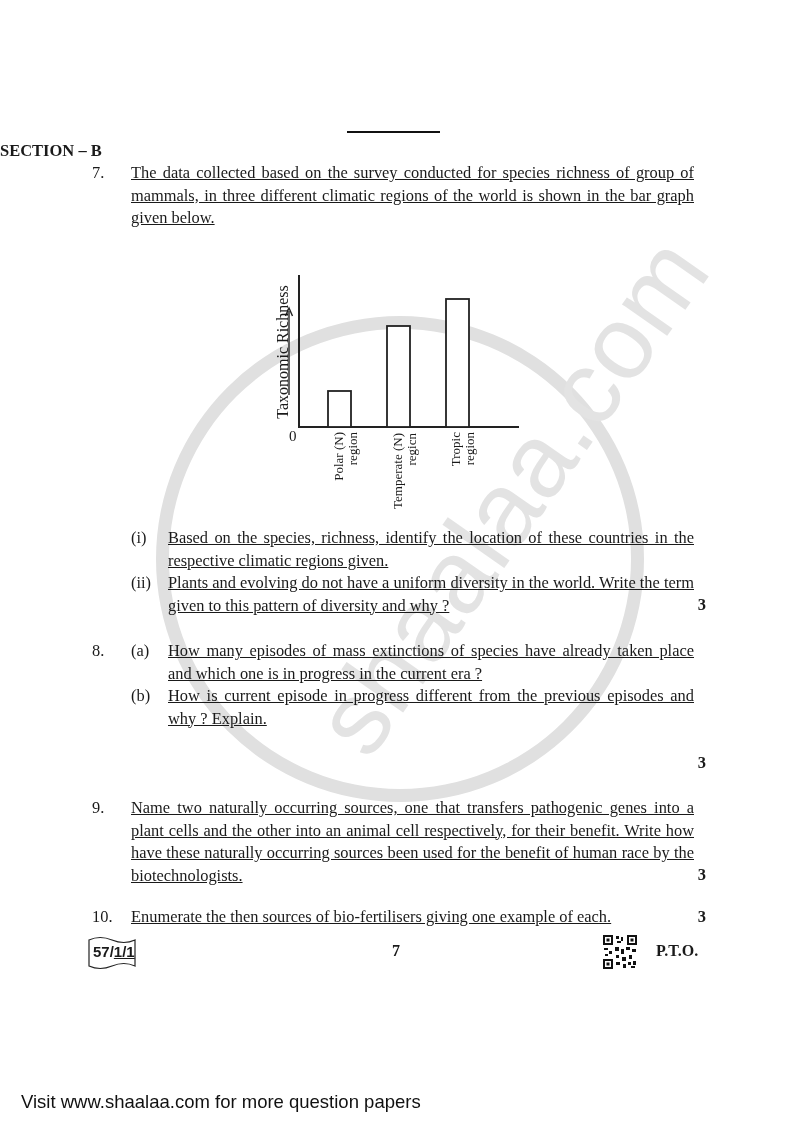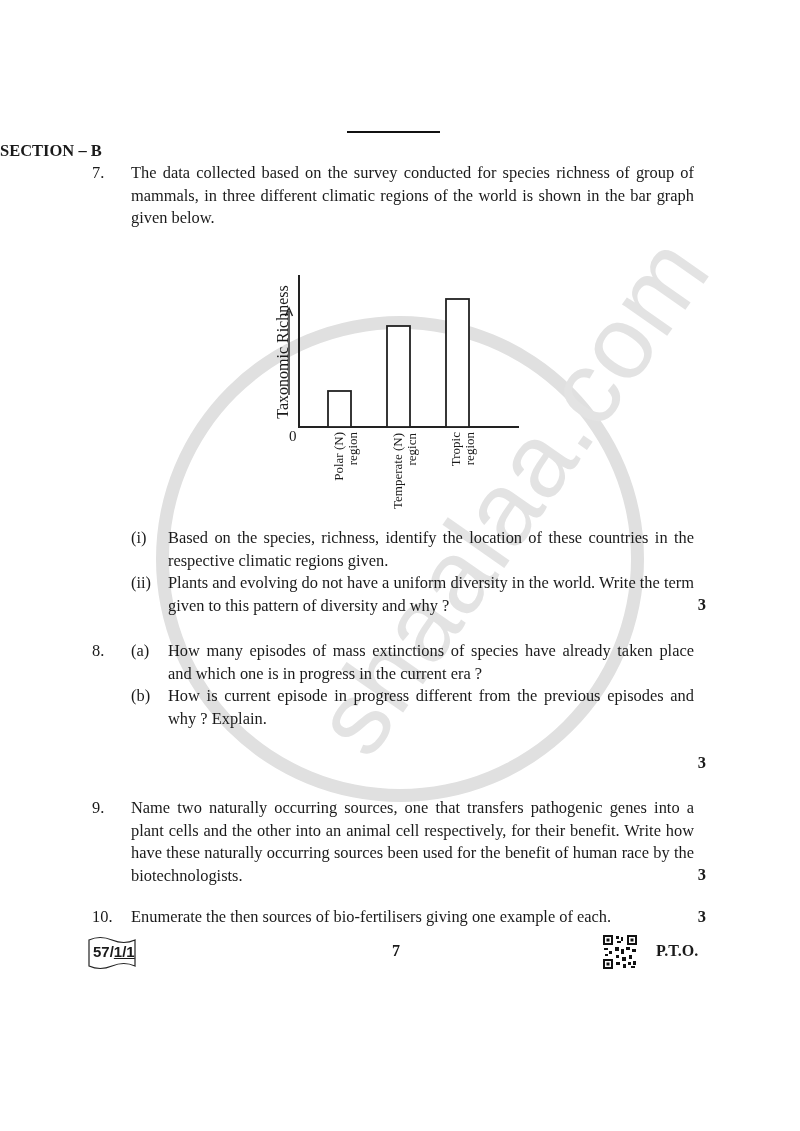--- a/index.html
+++ b/index.html
@@ -25,21 +25,21 @@
   .rule { position: absolute; left: 347px; top: 131px; width: 93px; height: 2px; background: #111; }
   .section-title {
     position: absolute; left: 0; width: 787px; top: 141px; text-align: left;
     font-family: "Liberation Serif", serif; font-weight: bold; font-size: 16.5px;
   }
 
   .q { position: absolute; left: 92px; width: 614px; font-family: "Liberation Serif", serif; font-size: 16.4px; line-height: 22.5px; }
   .q .num { position: absolute; left: 0; top: 0; }
   .q .body { margin-left: 39px; width: 563px; text-align: justify; }
   .q .body p { margin: 0; text-align: justify; }
-  .q .body p.last { text-align-last: left; }
+  .q .body p.last { text-align-last: left; text-decoration: underline; }
   .sub { position: relative; padding-left: 37px; }
   .sub .lbl { position: absolute; left: 0; top: 0; }
   .marks { position: absolute; right: 0; font-weight: bold; }
 
   
   .chart { position: absolute; left: 255px; top: 270px; width: 280px; height: 260px; }
   .chart svg { position: absolute; left: 0; top: 0; }
   .y-label {
     position: absolute; left: 19px; top: 5px; width: 150px; height: 20px;
     transform-origin: 0 0; transform: translate(0px, 152px) rotate(-90deg);
@@ -191,13 +191,14 @@
       <rect x="26" y="20" width="3" height="4" fill="#111"></rect>
     <rect x="13" y="27" width="4" height="3" fill="#111"></rect>
       <rect x="20" y="29" width="3" height="4" fill="#111"></rect>
       <rect x="25" y="27" width="3" height="3" fill="#111"></rect>
     <rect x="30" y="26" width="3" height="4" fill="#111"></rect>
       <rect x="28" y="31" width="4" height="2" fill="#111"></rect>
       <rect x="2" y="19" width="3" height="2" fill="#111"></rect>
   </svg>
   <div class="pto">P.T.O.</div>
 
+  <div class="visit">Visit www.shaalaa.com for more question papers</div>
 </div>
 
 </body></html>

